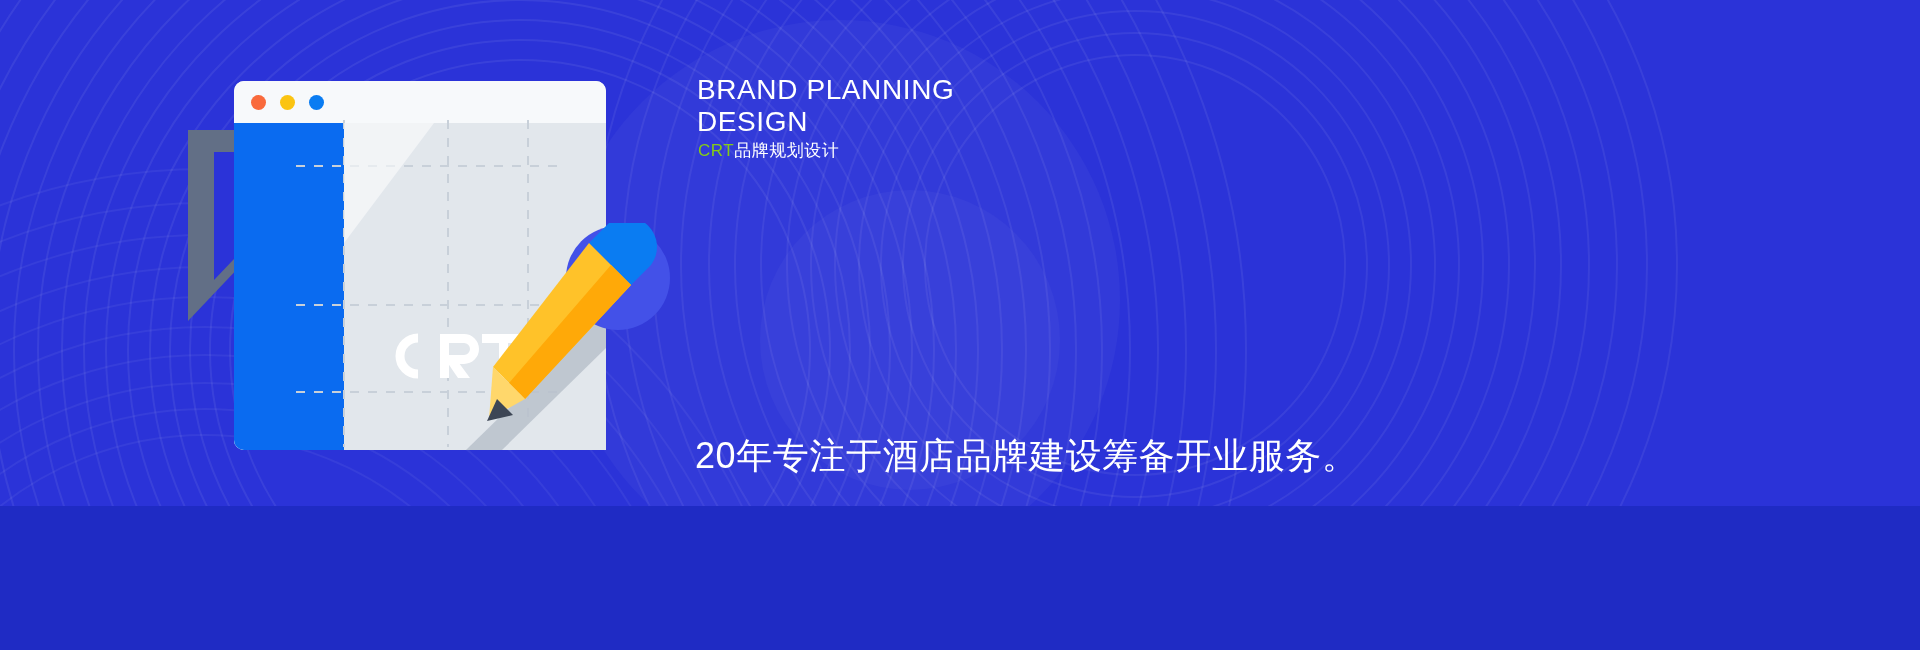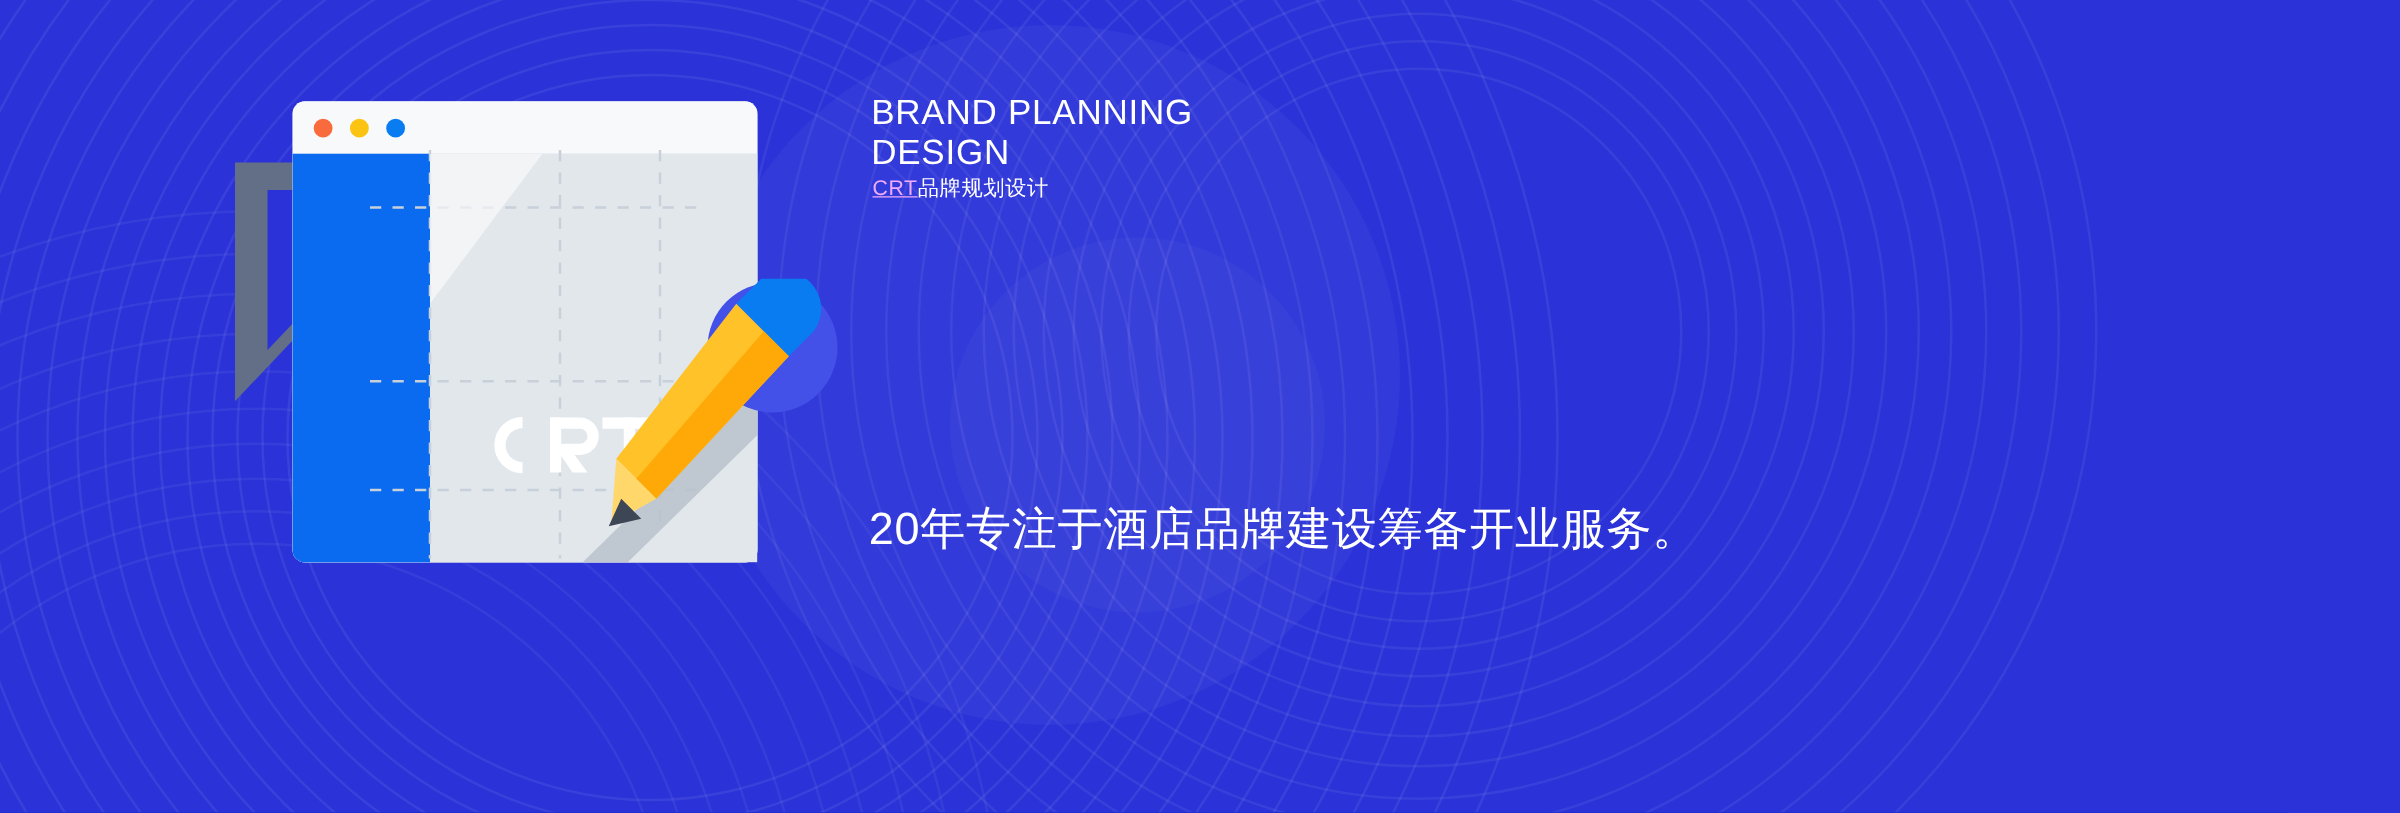--- a/index.html
+++ b/index.html
@@ -6,21 +6,21 @@
   * { margin:0; padding:0; box-sizing:border-box; }
   html,body { background:#1f2bc4; }
   body {
     font-family:"Liberation Sans","DejaVu Sans",sans-serif;
     -webkit-font-smoothing:antialiased;
   }
 
   
   .banner{
     position:relative;
-    width:1920px; height:650px;
+    width:1920px; height:506px;
     overflow:hidden;
     background:#2b33d8;
   }
   .bg-base{
     position:absolute; inset:0;
     background:#2b33d8;
   }
 
   
   .rings{
@@ -171,33 +171,33 @@
     white-space:pre-line;
   }
   .eyebrow-cn{
     position:absolute; left:1px; top:140px;
     font-size:17px;
     color:#ffffff;
     letter-spacing:.5px;
     line-height:1.3;
     white-space:nowrap;
   }
-  .eyebrow-cn .crt-red{ color:#f0abfc; letter-spacing:.5px;text-decoration:underline; }
+  .eyebrow-cn .crt-red{ color:#84cc16; letter-spacing:.5px; }
 
   .headline{
     position:absolute; left:-6px; top:326px;
     width:700px;
     color:#ffffff;
     font-size:35px;
     font-weight:300;
     line-height:1.22;
     letter-spacing:-.2px;
   }
   .headline-cn{
-    position:absolute; left:-2px; top:400px;
+    position:absolute; left:-2px; top:433px;
     color:#ffffff;
     font-size:36px;
     font-weight:400;
     letter-spacing:.6px;
     line-height:1.25;
     white-space:nowrap;
     text-align:center;
   }
 </style>
 </head>

